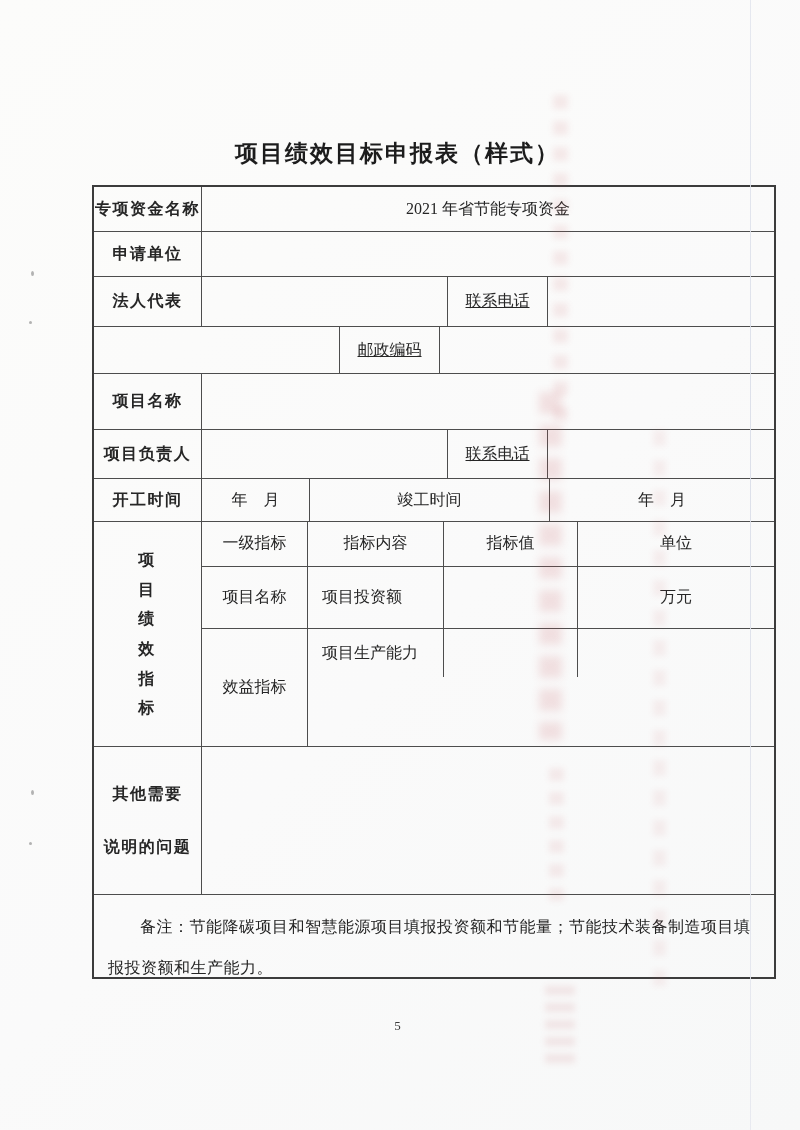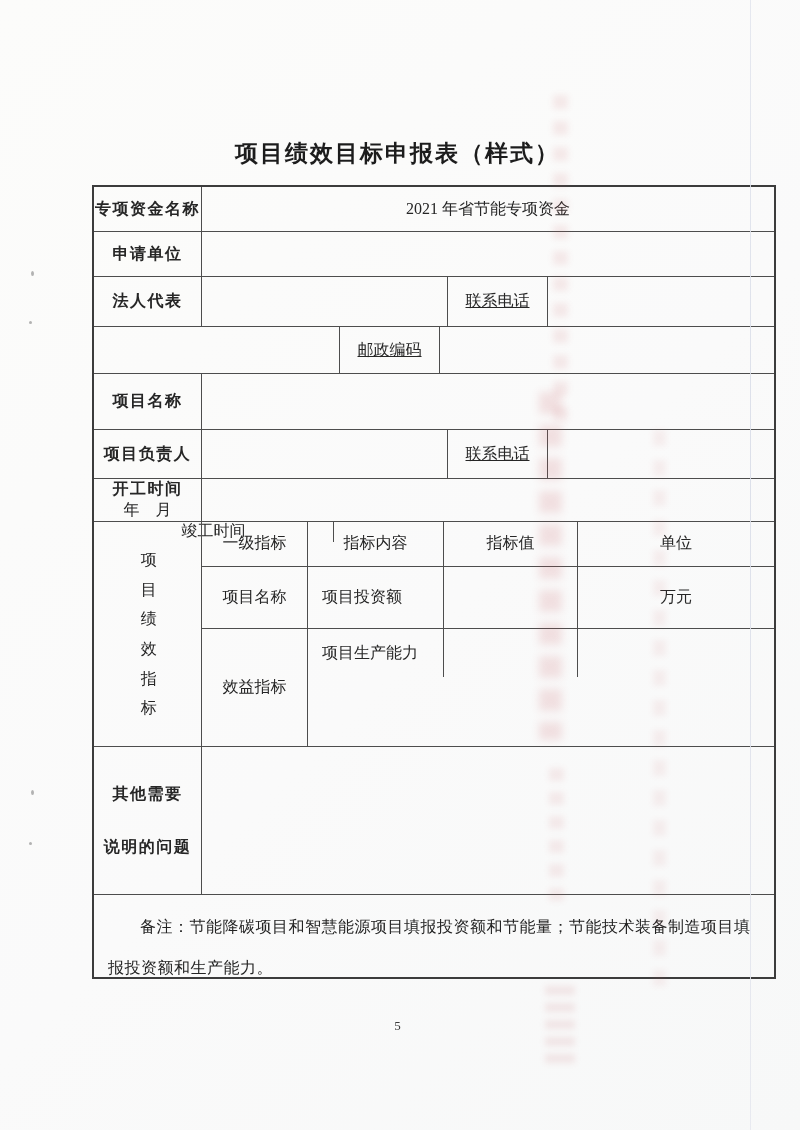--- a/index.html
+++ b/index.html
@@ -33,27 +33,27 @@
   .w-label{width:108px;flex:none;}
   .w-246{width:246px;flex:none;}
   .w-100{width:100px;flex:none;text-decoration:underline;}
   .w-108{width:108px;flex:none;}
   .w-240{width:240px;flex:none;}
   .w-i1{width:106px;flex:none;}
   .w-i2{width:136px;flex:none;}
   .w-i3{width:134px;flex:none;}
   .fill{flex:1;}
   .h45{height:45px;} .h50{height:50px;} .h47{height:47px;}
-  .h56{height:56px;} .h49{height:49px;} .h43{height:43px;flex-direction:column;}
+  .h56{height:56px;} .h49{height:49px;} .h43{height:43px;}
   .h63{height:63px;} .h69{height:69px;} .h48{height:48px;}
   .h148{height:148px;} .h82{height:82px;} .h225{height:225px;} .h117{height:117px;}
   .col{display:flex;flex-direction:column;}
   .vtext{
     width:1.15em;word-break:break-all;line-height:1.85;
-    font-weight:400;text-align:right;letter-spacing:0;
+    font-weight:700;text-align:left;letter-spacing:0;
   }
   .two-line{line-height:3.3;text-align:center;font-weight:700;letter-spacing:1.5px;}
   .remark-cell{
     align-items:flex-start;text-align:left;padding:12px 14px 0 14px;
   }
   .remark-text{
     text-indent:2em;line-height:2.55;letter-spacing:0.5px;font-size:16px;color:#242424;
   }
   .page-number{
     position:absolute;left:92px;top:1018px;width:611px;text-align:center;

